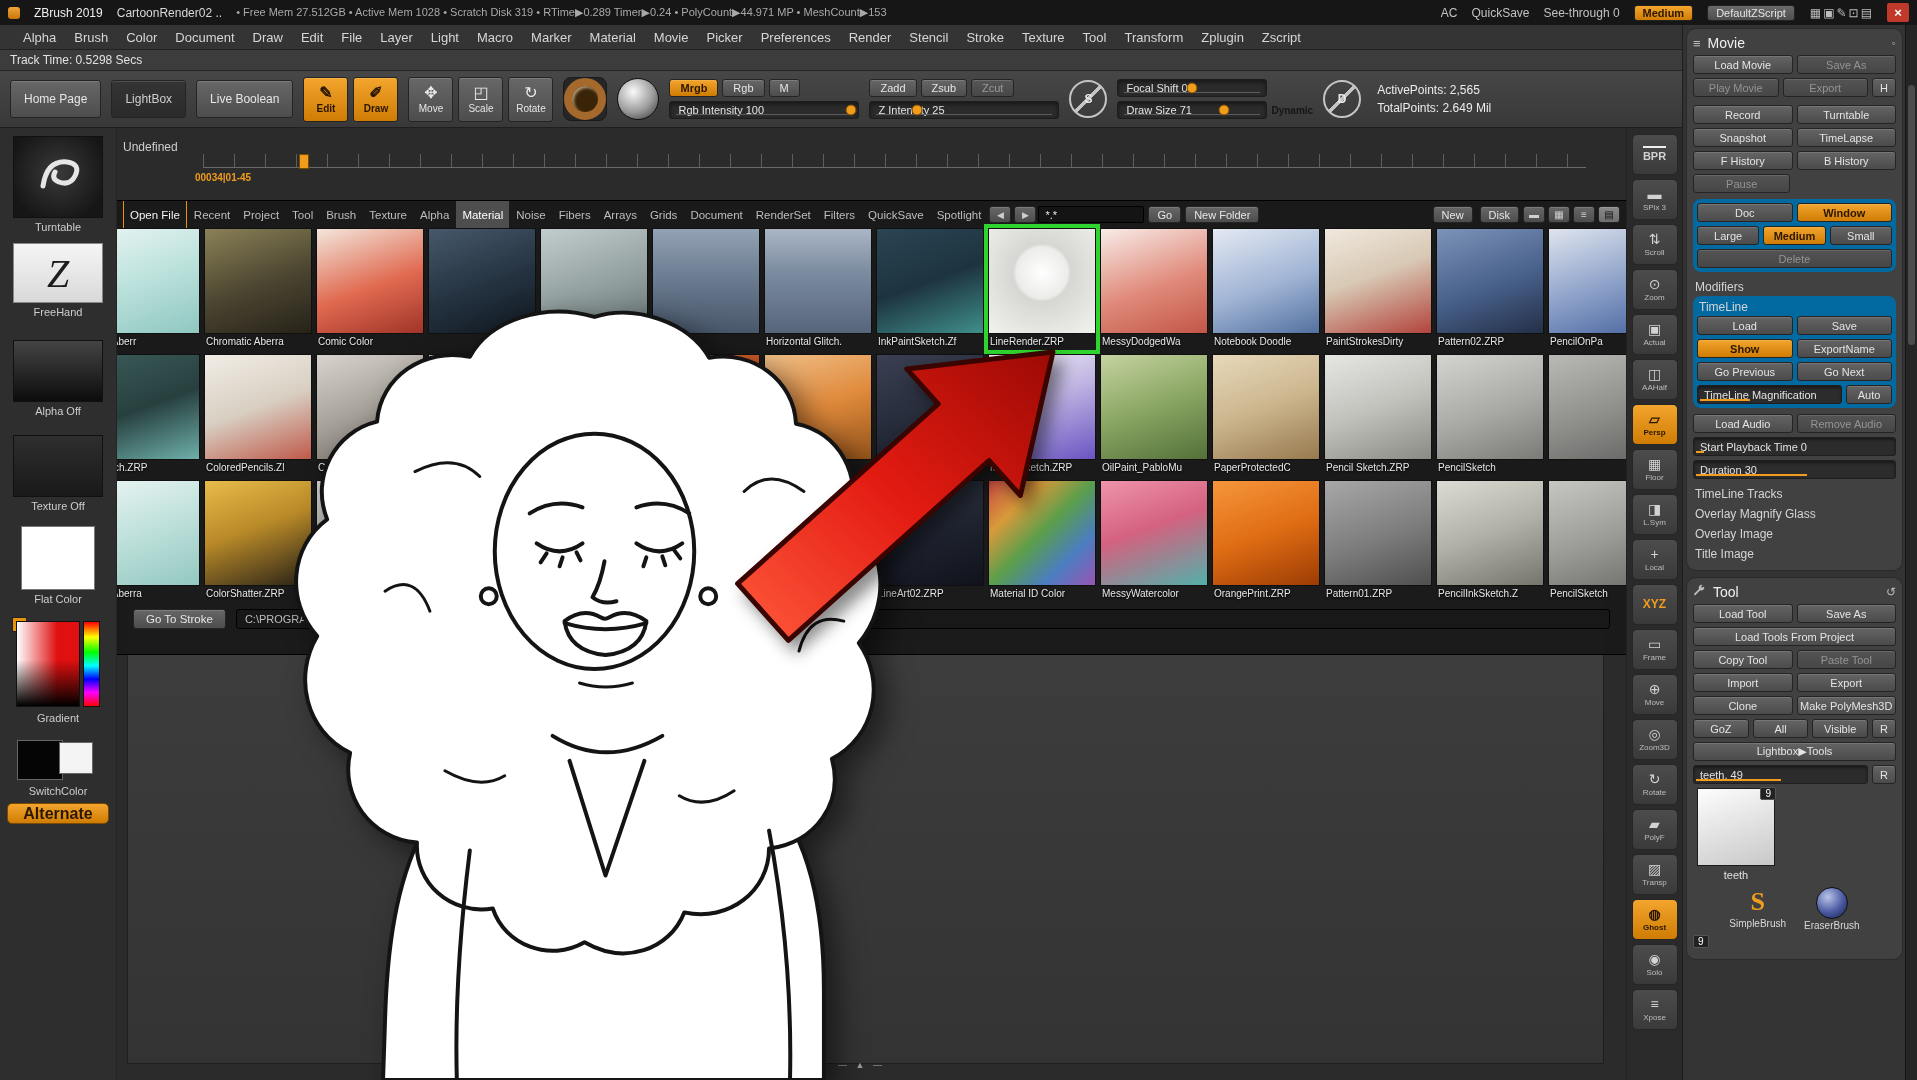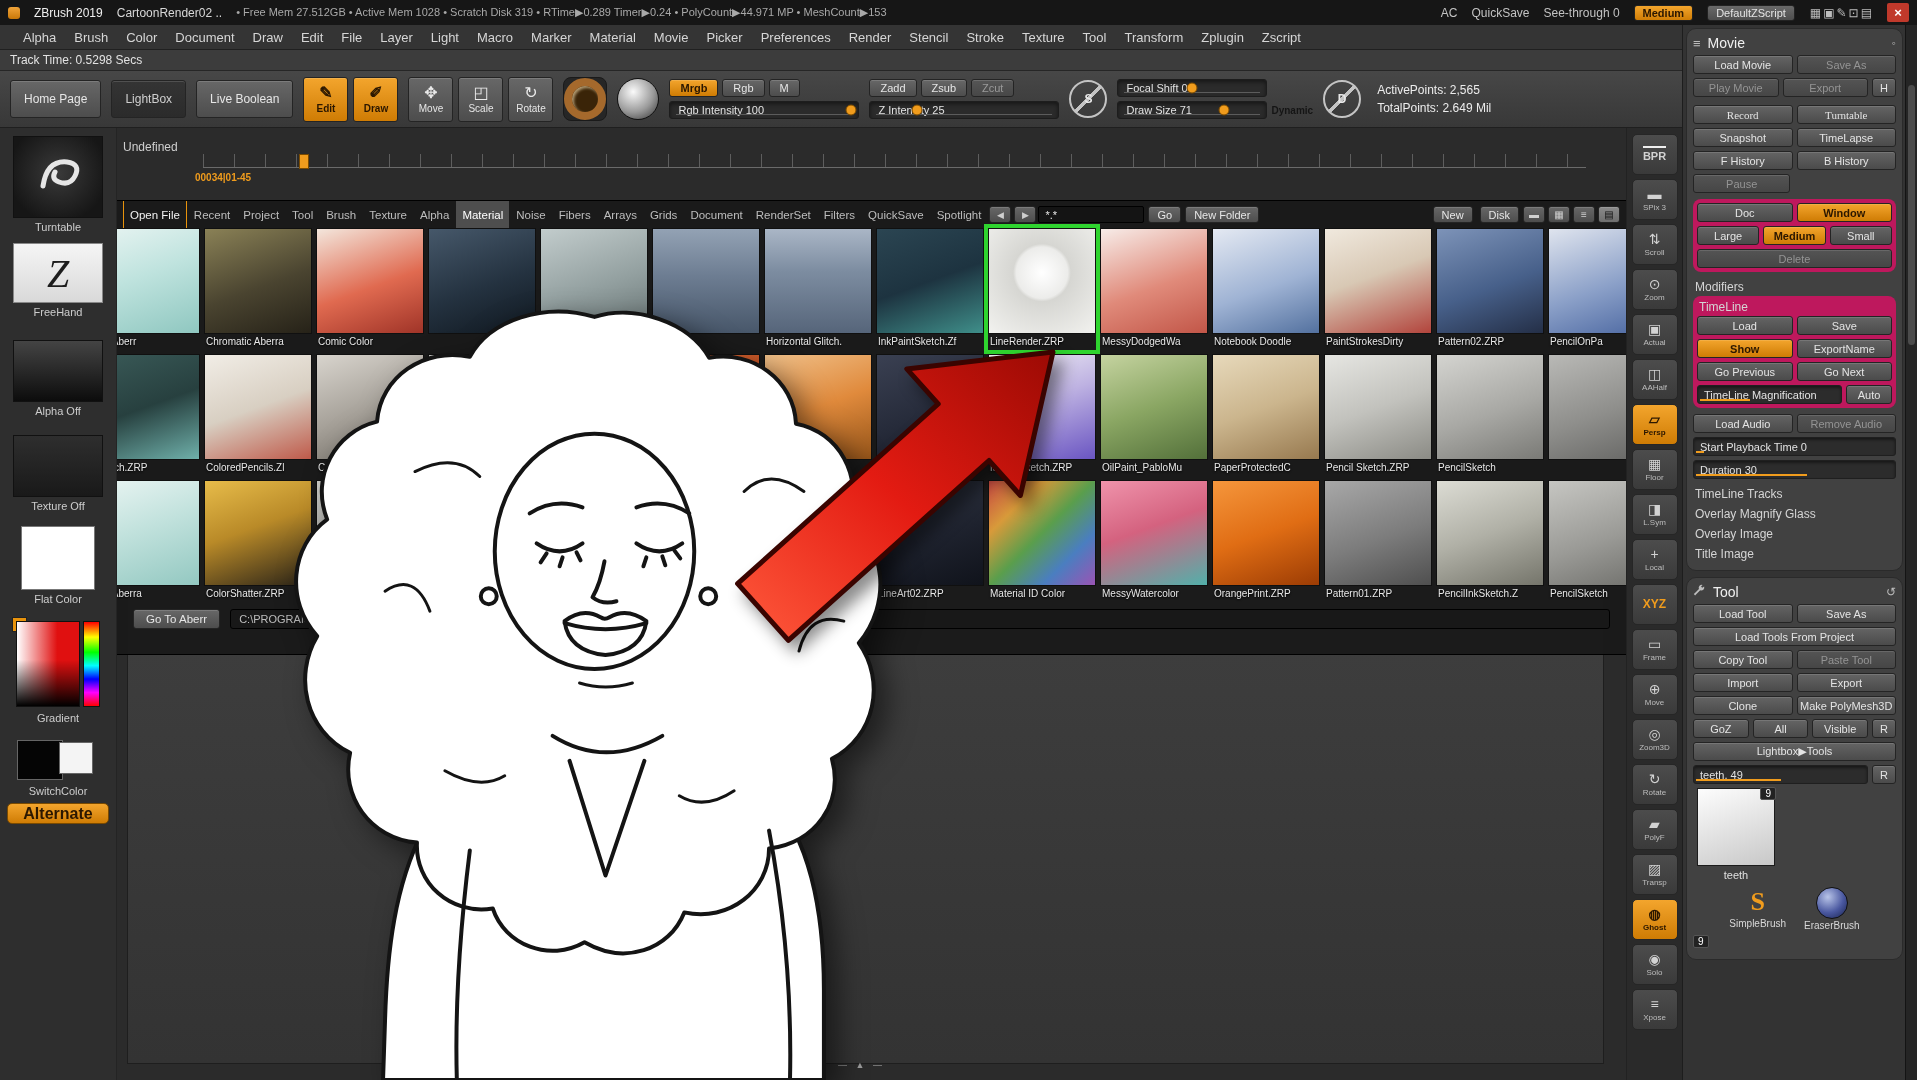--- a/index.html
+++ b/index.html
@@ -143,21 +143,21 @@
   .pal-head .hic{font-size:13px;color:#bdbdbd;}
   .pal-head .ric{margin-left:auto;font-size:12px;color:#bdbdbd;}
   .prow{display:flex;gap:4px;margin:0 0 4px;}
   .pb{flex:1;height:19px;font-size:11px;background:linear-gradient(#646464,#4b4b4b);border:1px solid #242424;
     border-radius:3px;color:#e4e4e4;display:flex;align-items:center;justify-content:center;
     box-shadow:inset 0 1px 0 rgba(255,255,255,.12);white-space:nowrap;overflow:hidden;box-sizing:border-box;}
   .pb.dim{color:#949494;background:linear-gradient(#545454,#464646);}
   .pb.on{background:linear-gradient(#f3a52d,#cf7c04);color:#2b1700;font-weight:bold;}
   .pb.sm{flex:0 0 24px;}
   .plabel{font-size:12px;color:#d5d5d5;padding:4px 2px 2px;}
-  .subpanel{background:#be185d;border-radius:8px;padding:4px;margin-bottom:4px;}
+  .subpanel{background:#0369a1;border-radius:8px;padding:4px;margin-bottom:4px;}
   .psl{flex:1;position:relative;height:19px;background:#2c2c2c;border:1px solid #1f1f1f;border-radius:3px;
     display:flex;align-items:center;padding:0 6px;font-size:11px;color:#e2e2e2;
     box-shadow:inset 0 2px 3px rgba(0,0,0,.45);box-sizing:border-box;overflow:hidden;}
   .psl .fill{position:absolute;left:2px;bottom:2px;height:2px;background:#f09c1d;}
   .tool-thumbs{display:flex;gap:8px;margin-top:4px;}
   .tt-left{width:86px;display:flex;flex-direction:column;align-items:center;}
   .tt-big{position:relative;width:76px;height:76px;background:linear-gradient(160deg,#fdfdfd,#c8c8c8);
     border:1px solid #1c1c1c;}
   .badge{position:absolute;right:-2px;top:-2px;background:#222;color:#fff;font-size:10px;padding:0 4px;
     border:1px solid #555;border-radius:2px;}
@@ -610,21 +610,21 @@
           <div class="tlabel">PencilInkSketch.Z</div>
         </div>
 
         <div class="thumb">
           <div class="timg" style="background:linear-gradient(160deg,#c6c6c2 0%,#9a9a96 55%,#6e6e6a 100%)"></div>
           <div class="tlabel">PencilSketch</div>
         </div>
 
     </div>
     <div class="lb-bottom">
-      <span class="btn lb-folderbtn">Go To Aberr</span>
+      <span class="btn lb-folderbtn">Go To Stroke</span>
       <span class="lb-path">
         <span class="p1">C:\PROGRAM FIL</span>
         <span class="p2">quare Sketch.ZRP</span>
       </span>
     </div>
   </div>
 
   <svg class="figure-svg" width="665" height="788" viewBox="0 0 660 790">
     <g fill="#ffffff" stroke="#141414" stroke-width="4" stroke-linecap="round" stroke-linejoin="round">
 
@@ -796,21 +796,21 @@
       </div>
       <div class="prow">
         <div class="pb">Load Movie</div>
         <div class="pb dim">Save As</div>
       </div>
       <div class="prow">
         <div class="pb dim">Play Movie</div>
         <div class="pb dim">Export</div>
         <div class="pb sm">H</div>
       </div>
-      <div class="prow" style="margin-top:8px;font-family:Liberation Serif, serif;">
+      <div class="prow" style="margin-top:8px;">
         <div class="pb">Record</div>
         <div class="pb">Turntable</div>
       </div>
       <div class="prow">
         <div class="pb">Snapshot</div>
         <div class="pb">TimeLapse</div>
       </div>
       <div class="prow">
         <div class="pb">F History</div>
         <div class="pb">B History</div>

